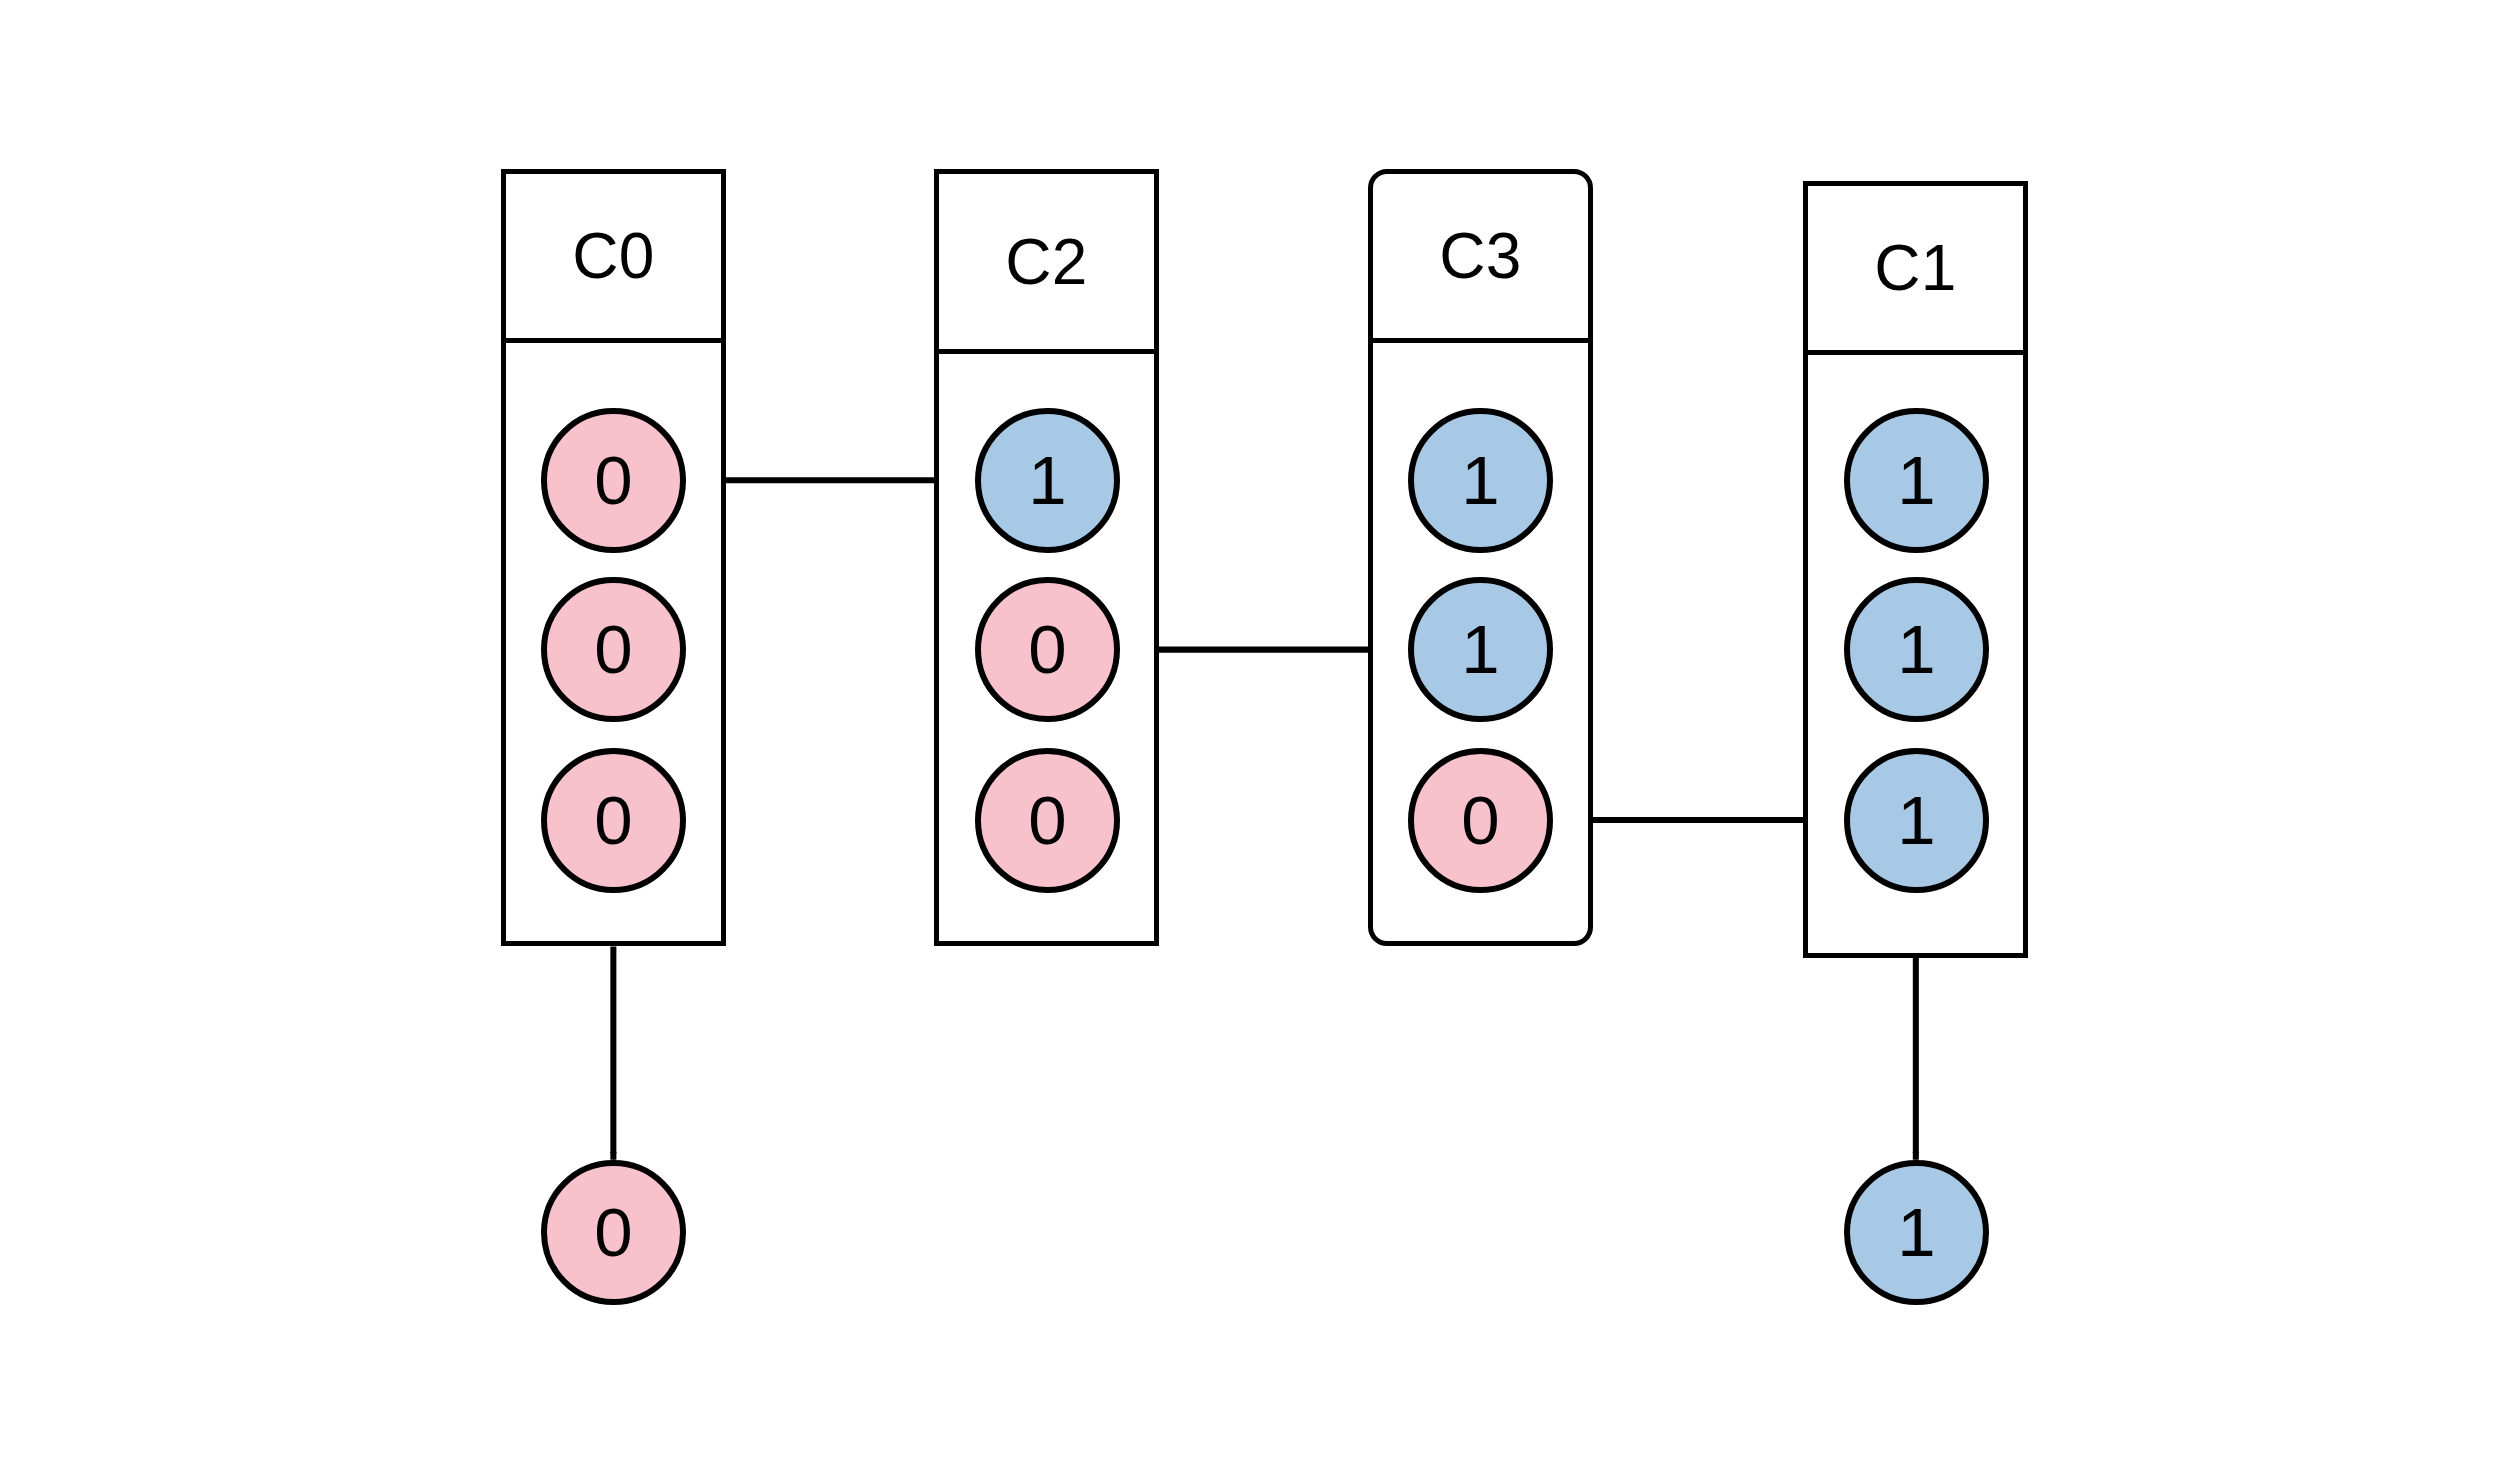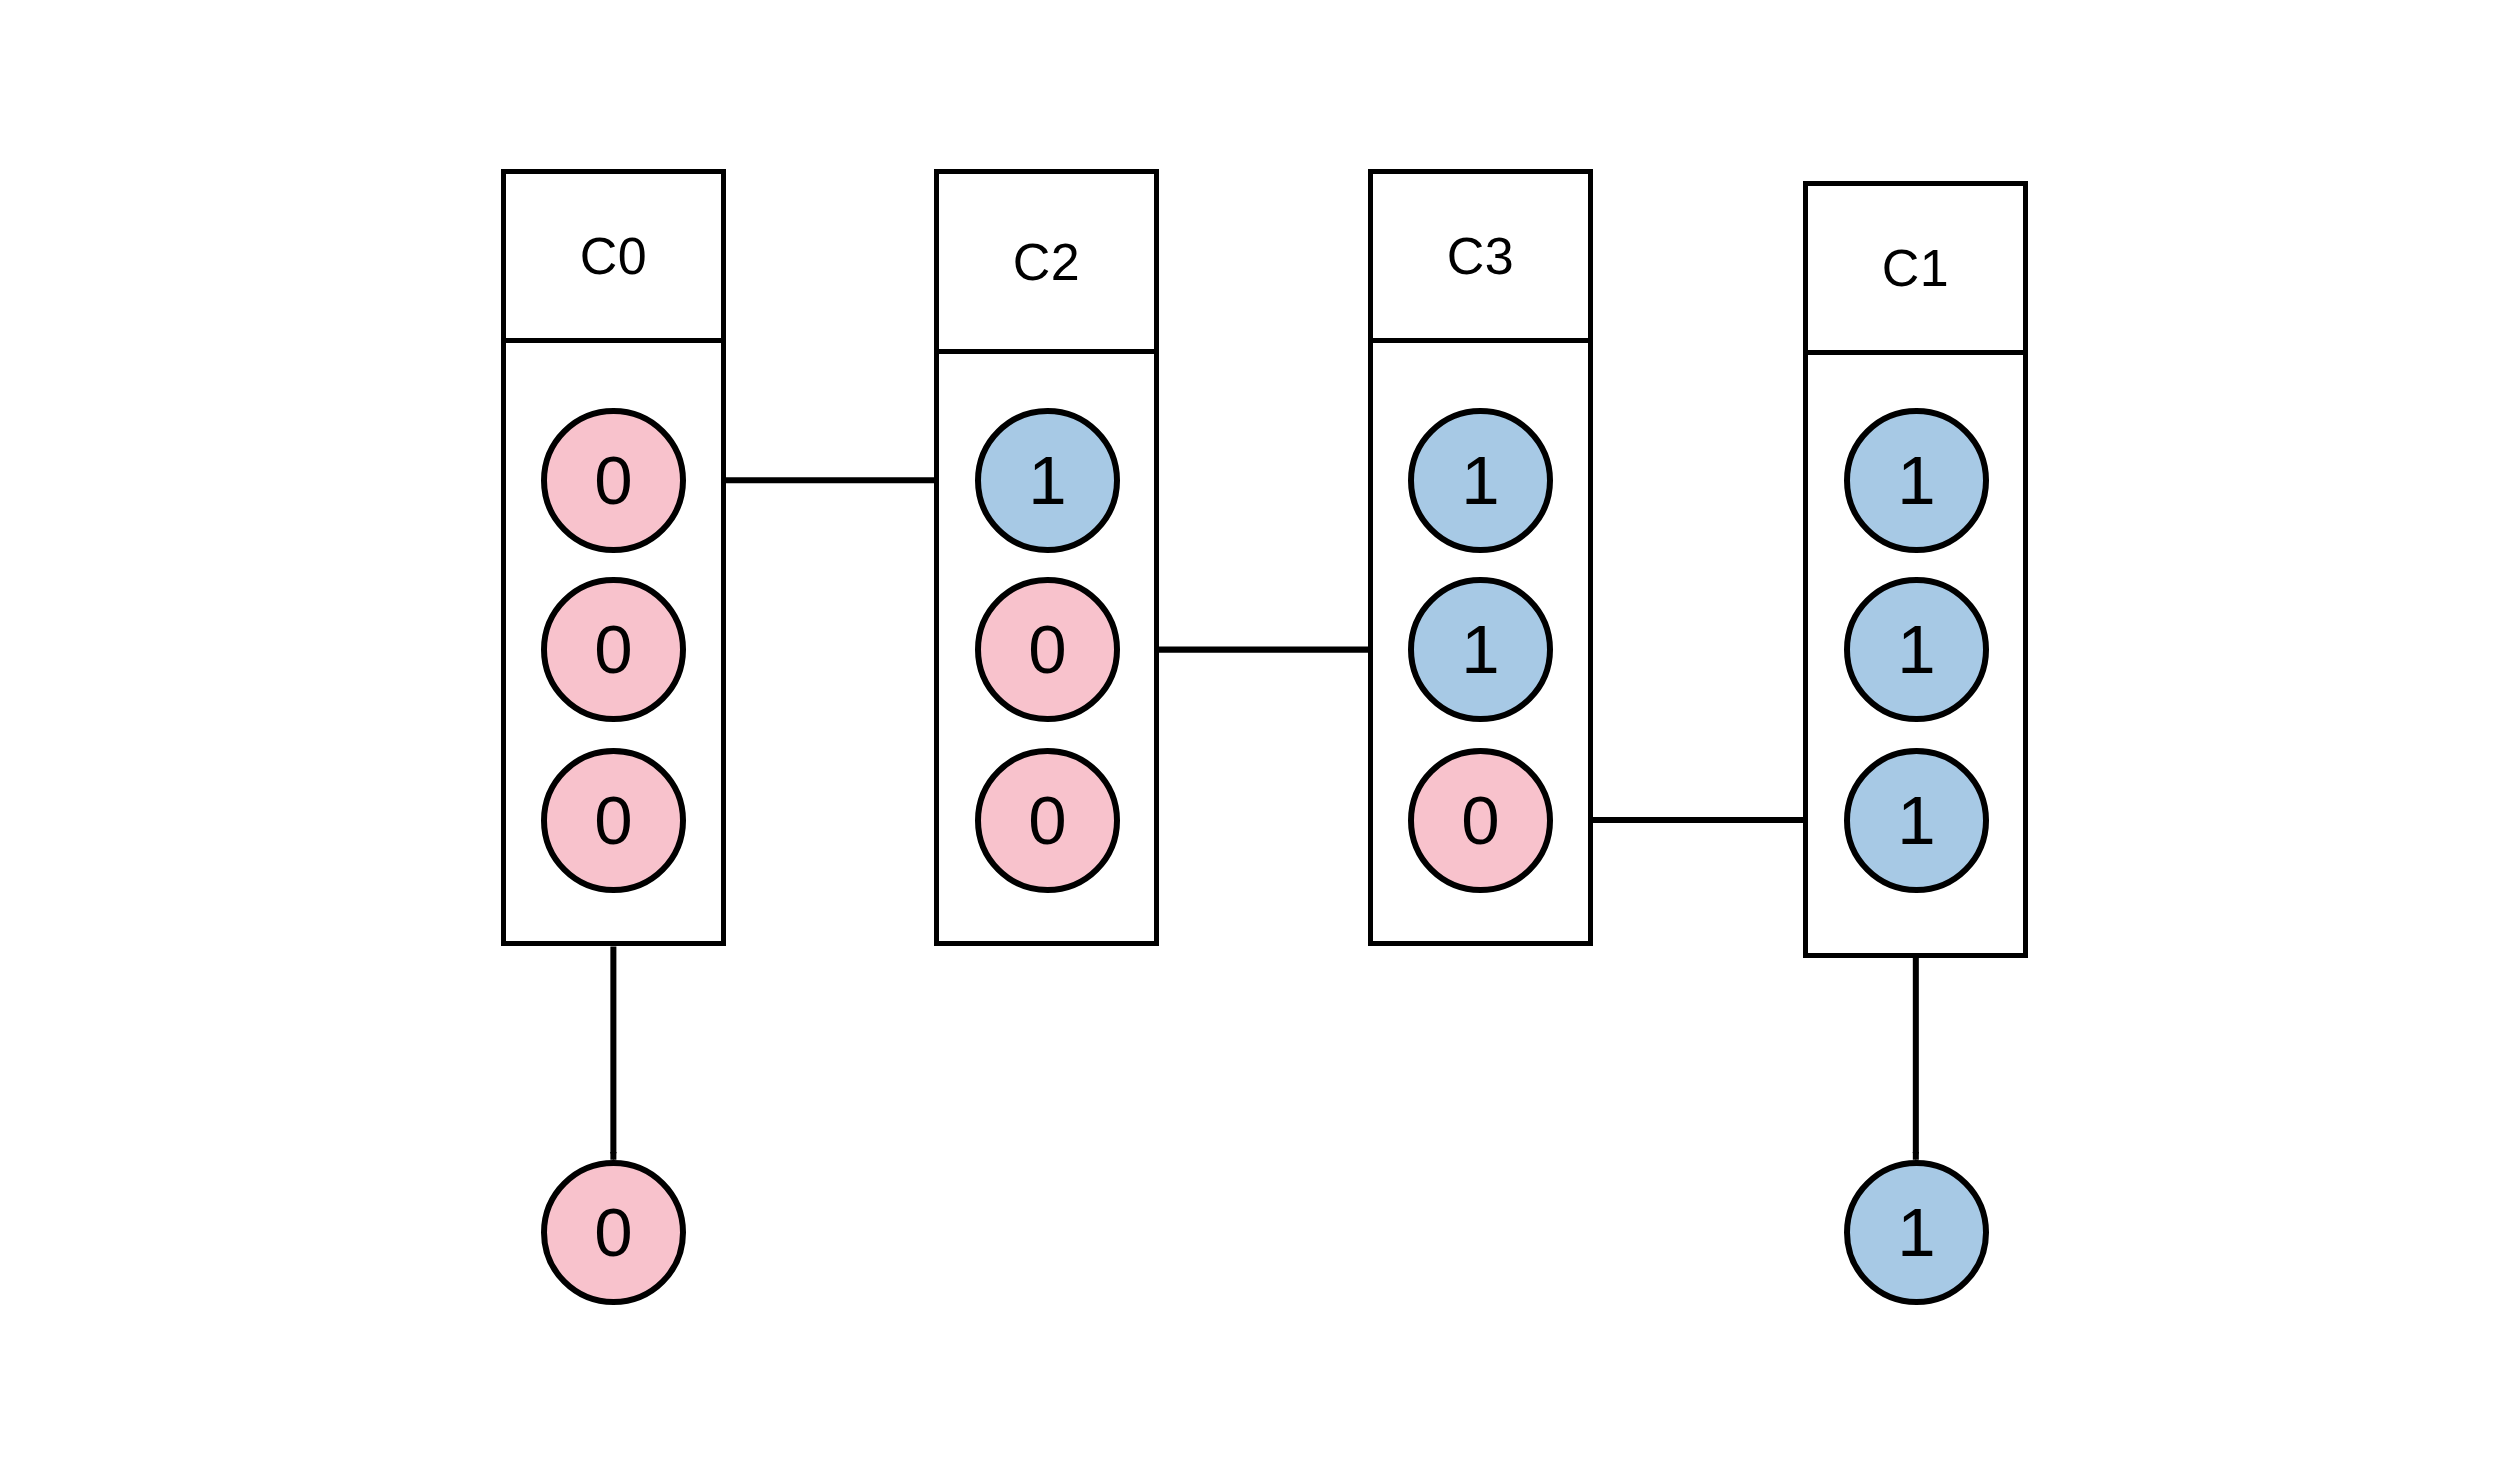--- a/index.html
+++ b/index.html
@@ -38,21 +38,21 @@
     top: 0;
     height: 169px;
     box-sizing: border-box;
     border-bottom: 5.2px solid #000000;
     display: flex;
     align-items: center;
     justify-content: center;
   }
   .col-header-label {
     font-family: "Liberation Sans", sans-serif;
-    font-size: 52px;
+    font-size: 64px;
     line-height: 1;
     color: #000000;
     letter-spacing: 0.4px;
   }
   .col-body {
     position: absolute;
     left: 0;
     right: 0;
     top: 169px;
     bottom: 0;
@@ -118,21 +118,21 @@
           <span class="col-header-label">C0</span>
         </div>
         <div class="col-body"></div>
       </div>
       <div class="column" style="left: 934px; top: 169px; width: 225px; height: 777px;">
         <div class="col-header" style="height: 180px;">
           <span class="col-header-label">C2</span>
         </div>
         <div class="col-body"></div>
       </div>
-      <div class="column" style="left: 1368px; top: 169px; width: 225px; height: 777px;">
+      <div class="column" style="left: 1368px; top: 169px; width: 225px; height: 777px; border-radius: 19px;">
         <div class="col-header" style="height: 169px;">
           <span class="col-header-label">C3</span>
         </div>
         <div class="col-body"></div>
       </div>
       <div class="column" style="left: 1803px; top: 169px; width: 225px; height: 777px; margin-top: 12px;">
         <div class="col-header" style="height: 169px;">
           <span class="col-header-label">C1</span>
         </div>
         <div class="col-body"></div>

